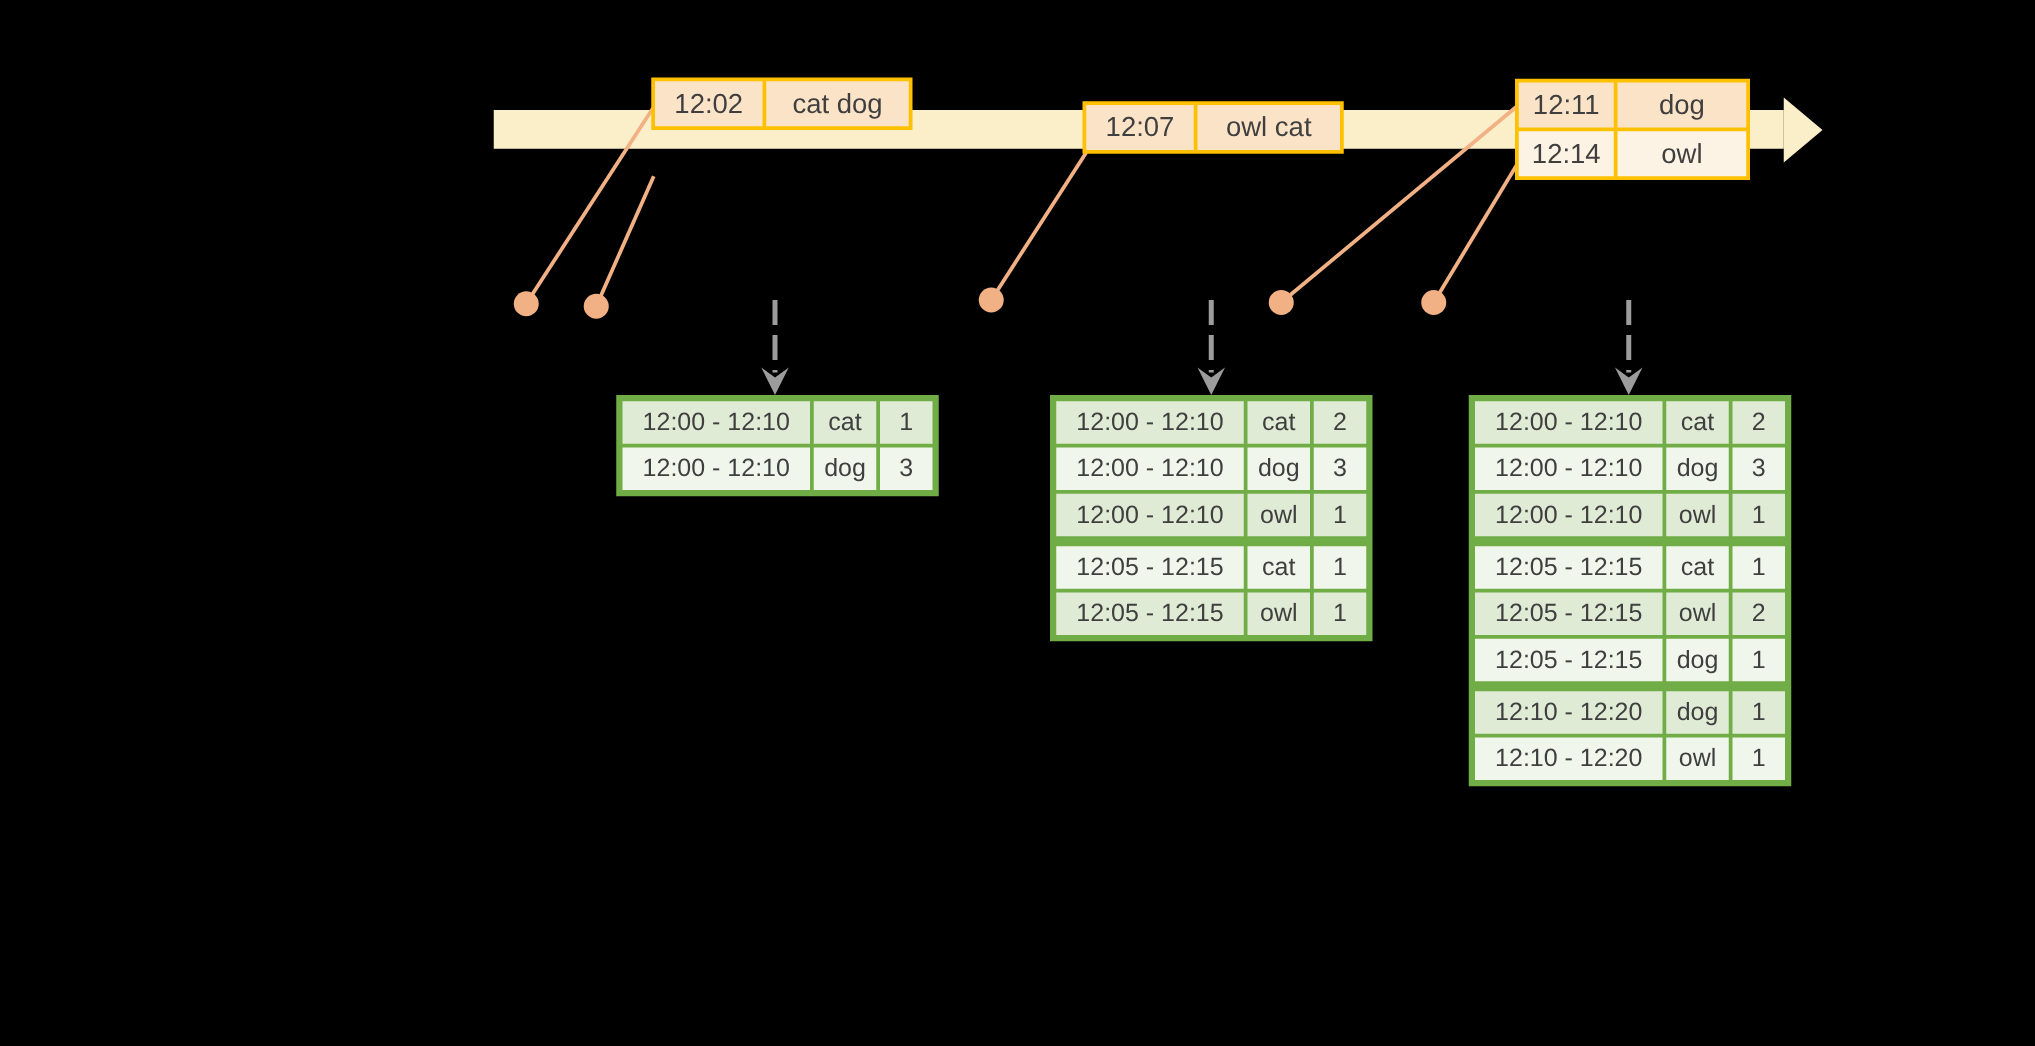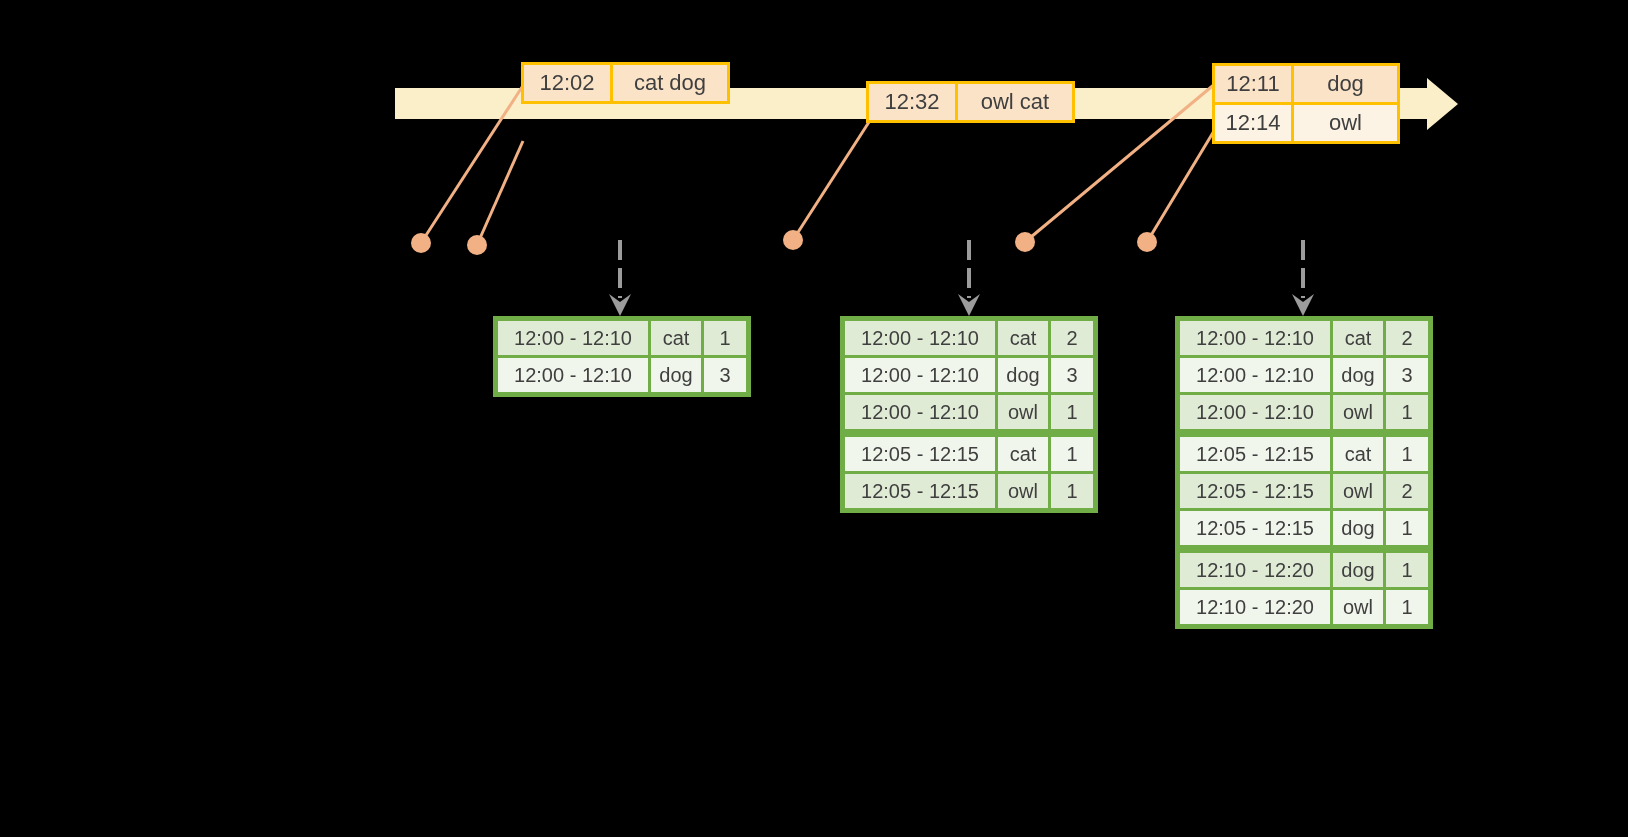--- a/index.html
+++ b/index.html
@@ -98,21 +98,21 @@
   </svg>
 
   <div class="dtable et et1">
       <div class="trow">
         <div class="tcell">12:02</div>
         <div class="tcell">cat dog</div>
       </div>
     </div>
   <div class="dtable et et2">
       <div class="trow">
-        <div class="tcell">12:32</div>
+        <div class="tcell">12:07</div>
         <div class="tcell">owl cat</div>
       </div>
     </div>
   <div class="dtable et et3">
       <div class="trow">
         <div class="tcell">12:11</div>
         <div class="tcell">dog</div>
       </div>
       <div class="trow">
         <div class="tcell">12:14</div>

